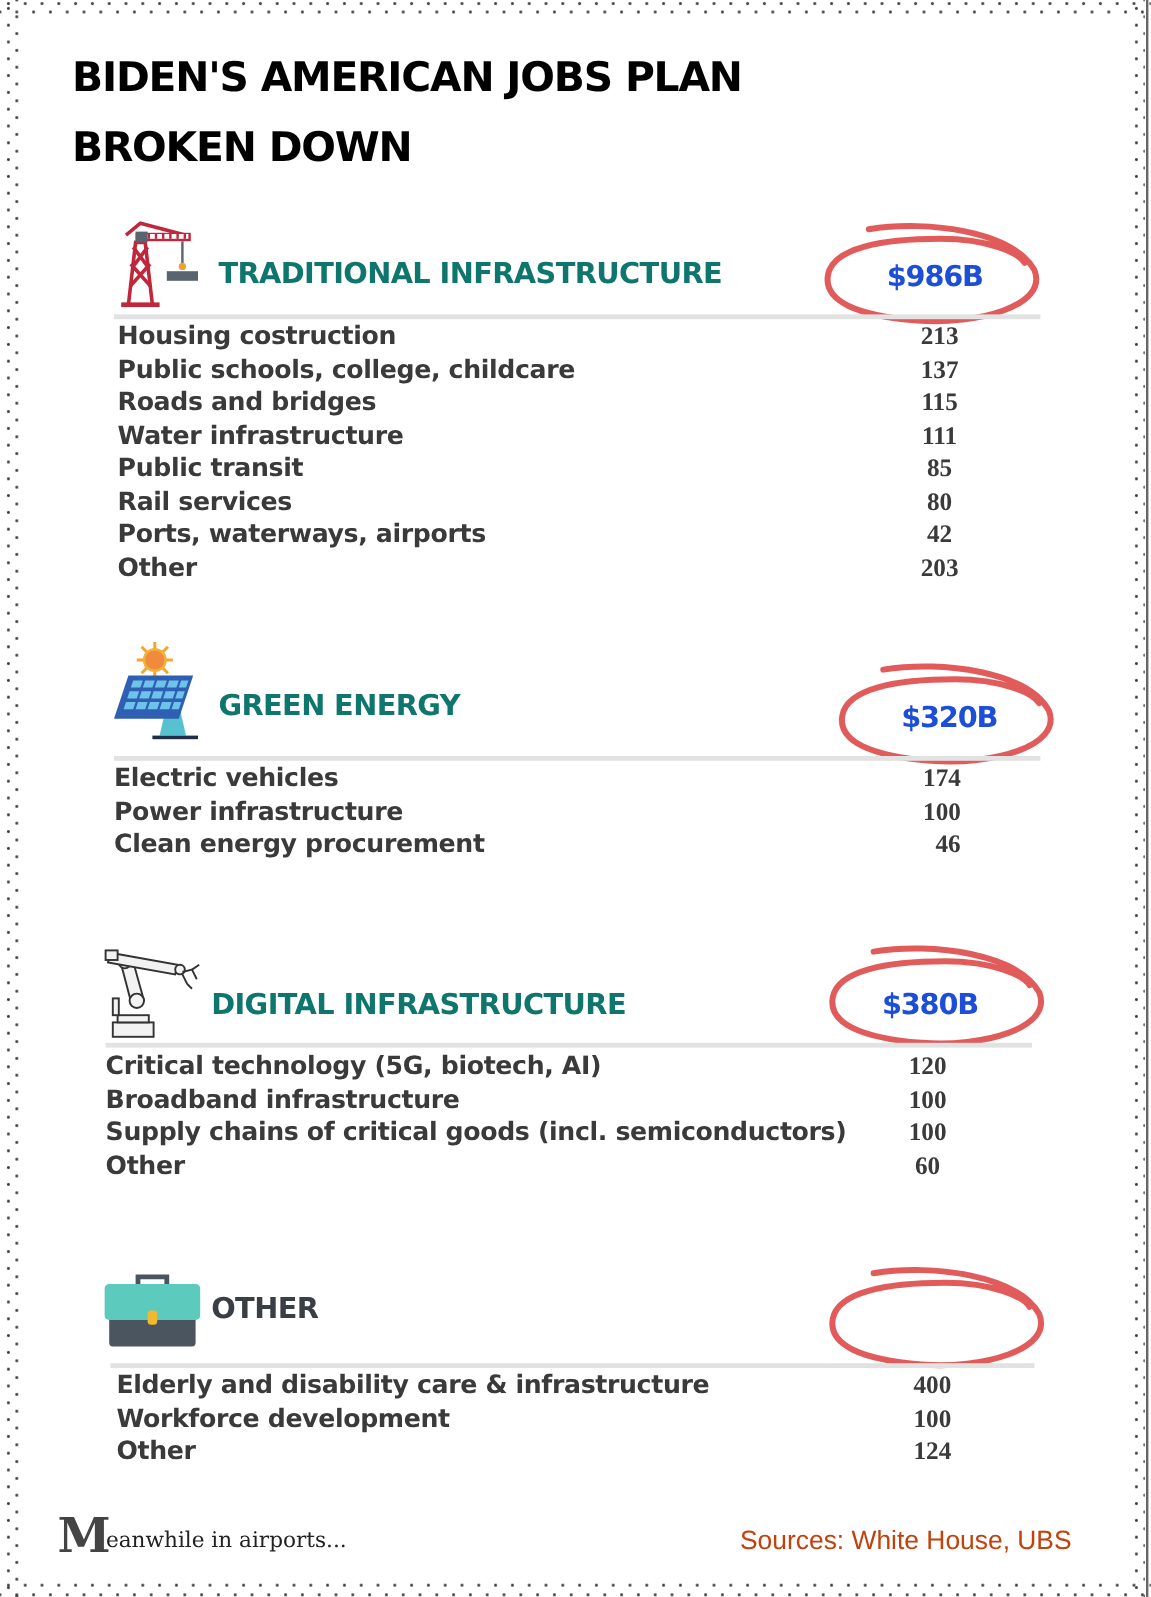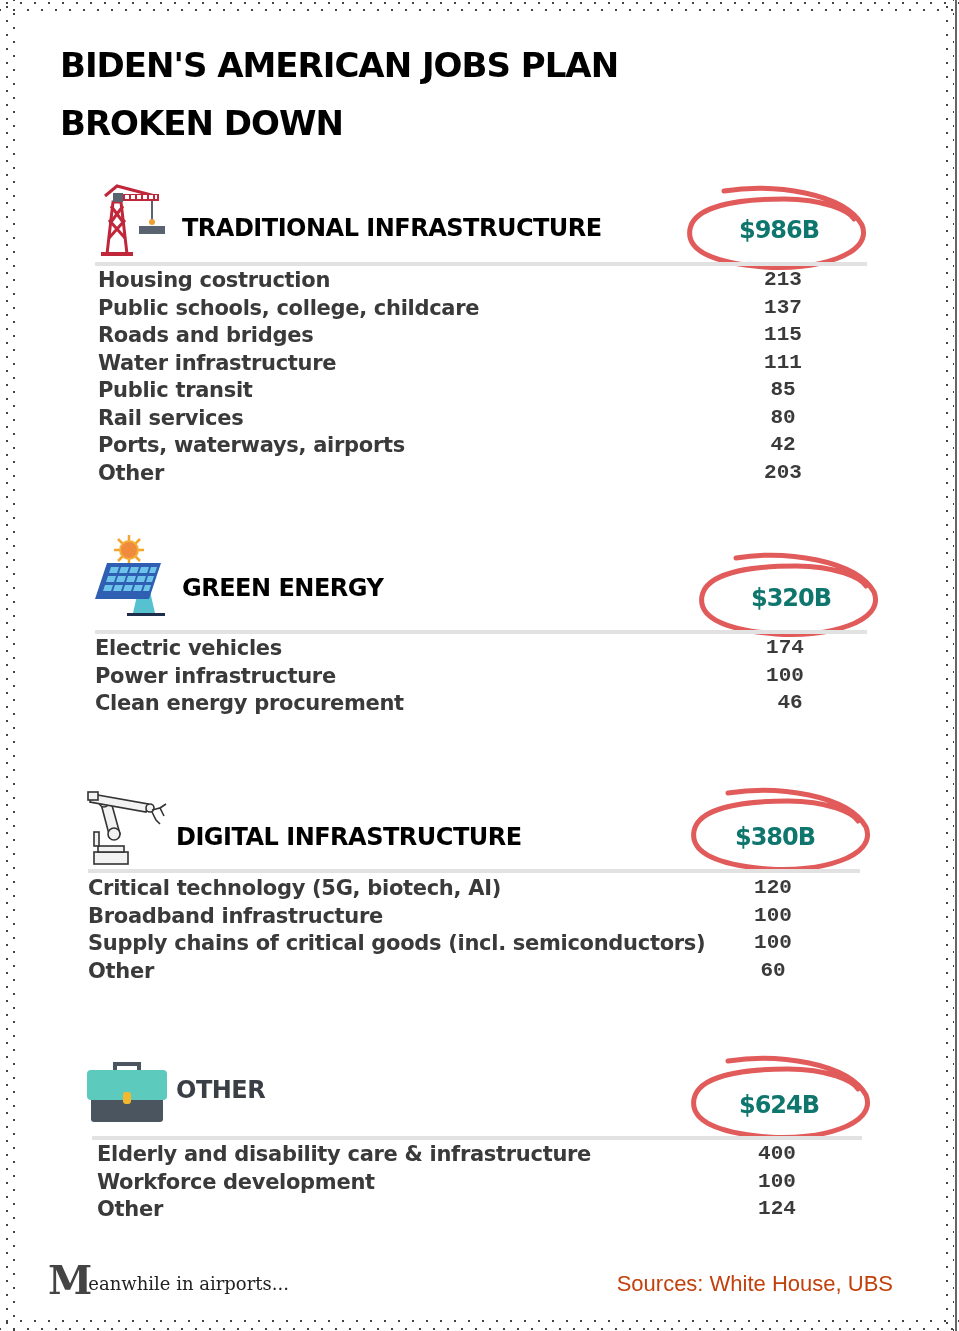--- a/index.html
+++ b/index.html
@@ -33,41 +33,41 @@
     .right-edge { position: absolute; left: 955px; top: 0; width: 2px; height: 1331px; background: #666; }
 
     .title {
       position: absolute; left: 60px; top: 36px;
       font-family: "DejaVu Sans", sans-serif; font-weight: bold;
       font-size: 34px; line-height: 58px; color: #000; letter-spacing: -1px;
     }
     .section { position: absolute; left: 0; width: 959px; }
     .sec-heading {
       position: absolute; font-family: "DejaVu Sans", sans-serif;
-      font-weight: bold; font-size: 24px; color: #000000; letter-spacing: -0.5px;
+      font-weight: bold; font-size: 24px; color: #0f766e; letter-spacing: -0.5px;
     }
     .sec-heading.gray { color: #3a3f45; }
     .divider { position: absolute; height: 4px; background: #e2e2e2; }
     .total-wrap { position: absolute; width: 190px; height: 90px; }
     .total-wrap svg { position: absolute; left: 0; top: 0; }
     .total {
       position: absolute; left: 0; width: 100%; text-align: center;
       font-family: "DejaVu Sans", sans-serif; font-weight: bold; font-size: 24px;
-      color: #0f766e; letter-spacing: -1px;
+      color: #1d4ed8; letter-spacing: -1px;
     }
     .rows { position: absolute; }
     .row { position: relative; height: 27.5px; }
     .row-label {
       position: absolute; left: 0; top: 0; white-space: nowrap;
       font-family: "DejaVu Sans", sans-serif; font-weight: bold;
       font-size: 21px; color: #3a3a3a; letter-spacing: -0.3px;
     }
     .row-value {
       position: absolute; top: 0; width: 60px; text-align: center;
-      font-family: Liberation Mono, monospace; font-weight: bold;
+      font-family: Liberation Serif, serif; font-weight: bold;
       font-size: 21px; color: #3a3a3a;
     }
     .icon { position: absolute; }
     .footer-brand {
       position: absolute; left: 48px; top: 1256px;
       font-family: "DejaVu Serif", serif; color: #222;
     }
     .brand-m {
       font-size: 40px; font-family: "DejaVu Serif", serif; font-weight: bold;
       color: #444; letter-spacing: -4px; vertical-align: -4px;
@@ -265,21 +265,20 @@
     <path d="M28 10 V4 H52 V10" fill="none" stroke="#4a5560" stroke-width="4"></path>
     <rect x="4" y="32" width="72" height="30" rx="3" fill="#4a5560"></rect>
     <rect x="0" y="10" width="80" height="30" rx="4" fill="#5ccbbd"></rect>
     <rect x="36" y="32" width="8" height="12" rx="3" fill="#f3b82e"></rect>
   </svg>
   <div class="sec-heading gray" style="left:176px;top:1076px;">OTHER</div>
   <div class="total-wrap" style="left:688px;top:1055px;">
     <svg width="190" height="90" viewBox="0 0 190 90">
       <path d="M40 6 C90 -2 160 8 178 40 C190 70 130 86 80 82 C30 78 2 66 6 44 C10 22 50 14 100 14 C140 14 165 26 170 34" fill="none" stroke="#e15b5b" stroke-width="5" stroke-linecap="round"></path>
     </svg>
-    <div class="total" style="top:36px;left:-4px;">$624B</div>
   </div>
   <div class="divider" style="left:92px;top:1136px;width:770px;"></div>
   <div class="rows" style="left:97px;top:1142px;width:720px;">
     <div class="row">
         <span class="row-label">Elderly and disability care &amp; infrastructure</span>
         <span class="row-value" style="left:650px;">400</span>
       </div>
     <div class="row">
         <span class="row-label">Workforce development</span>
         <span class="row-value" style="left:650px;">100</span>

